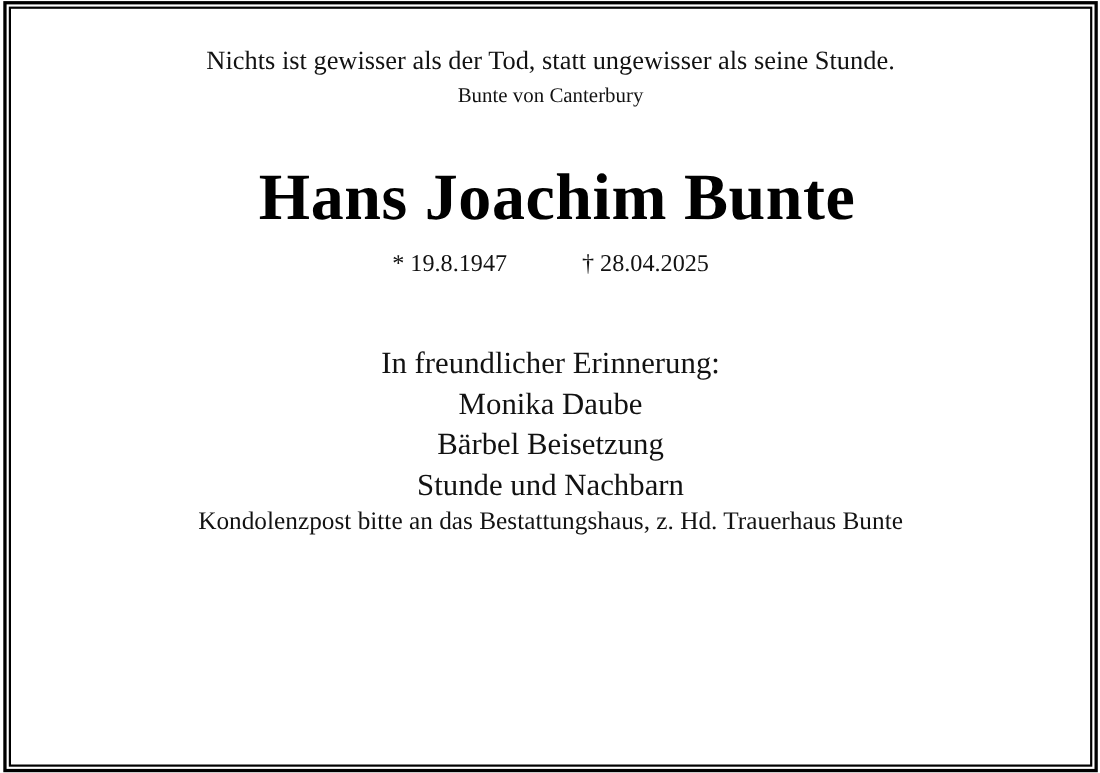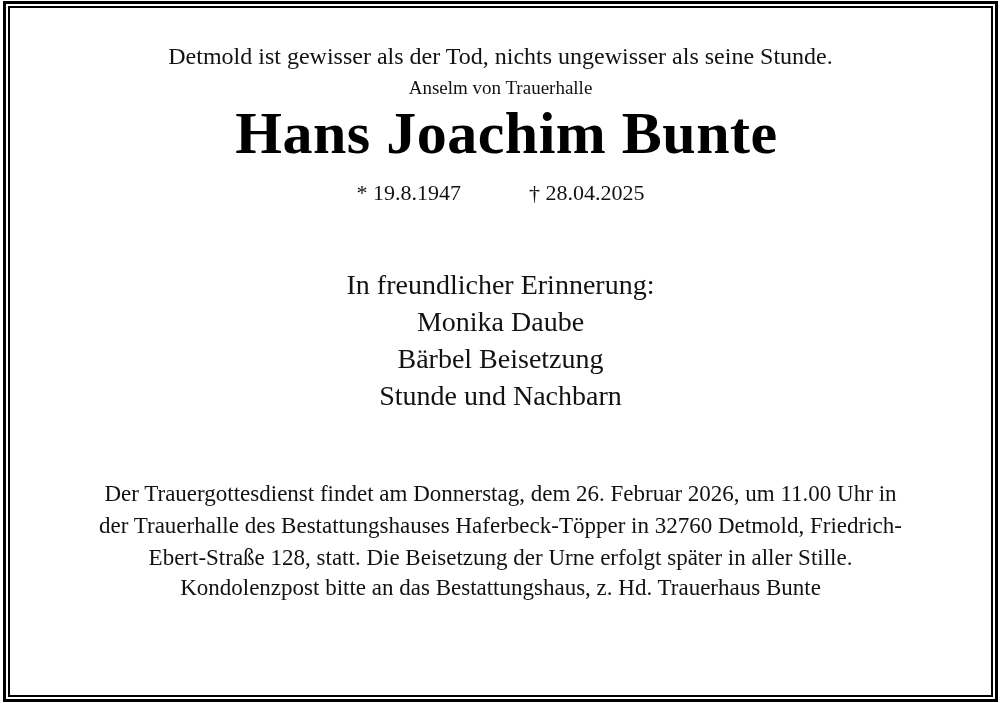--- a/index.html
+++ b/index.html
@@ -34,20 +34,21 @@
     .attribution {
       font-size: 19px;
       line-height: 1.2;
       margin-top: 6px;
     }
     .deceased-name {
       font-size: 60px;
       font-weight: bold;
       line-height: 1.1;
       color: #000000;
+      margin-top: 46px;
       letter-spacing: 0.5px;
       padding-left: 12px;
     }
     .dates {
       margin-top: 14px;
       font-size: 22px;
       display: flex;
       justify-content: center;
       gap: 68px;
     }
@@ -67,39 +68,36 @@
       line-height: 28px;
     }
   </style>
 </head>
 <body>
 
 <div class="outer-frame">
   <div class="inner-frame">
     <div class="content">
 
-      <div class="quote">Detmold ist gewisser als der Tod, nichts ungewisser als seine Stunde.</div>
+      <div class="quote">Nichts ist gewisser als der Tod, statt ungewisser als seine Stunde.</div>
 
-      <div class="attribution">Anselm von Trauerhalle</div>
+      <div class="attribution">Bunte von Canterbury</div>
 
       <div class="deceased-name">Hans Joachim Bunte</div>
 
       <div class="dates">
         <span>* 19.8.1947</span>
         <span>† 28.04.2025</span>
       </div>
 
       <div class="memorial-block">
         <div>In freundlicher Erinnerung:</div>
         <div>Monika Daube</div>
         <div>Bärbel Beisetzung</div>
         <div>Stunde und Nachbarn</div>
       </div>
 
-      <div class="service-details">Der Trauergottesdienst findet am Donnerstag, dem 26. Februar 2026, um 11.00 Uhr in
-der Trauerhalle des Bestattungshauses Haferbeck-Töpper in 32760 Detmold, Friedrich-
-Ebert-Straße 128, statt. Die Beisetzung der Urne erfolgt später in aller Stille.</div>
 
       <div class="condolence-note">Kondolenzpost bitte an das Bestattungshaus, z. Hd. Trauerhaus Bunte</div>
 
     </div>
   </div>
 </div>
 
 </body></html>

